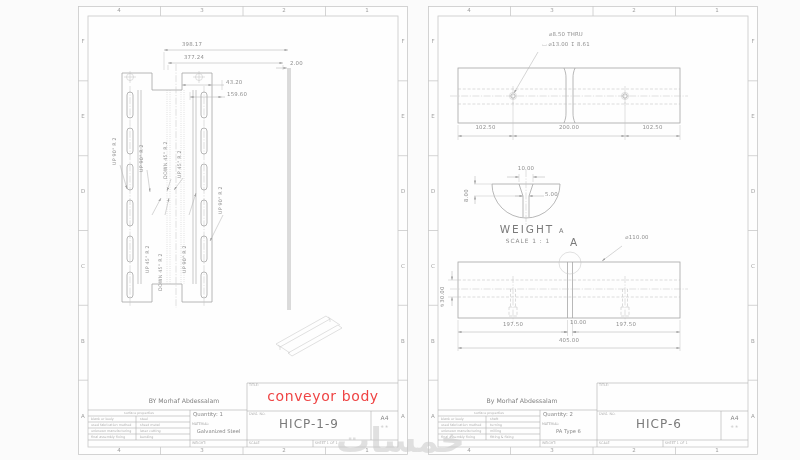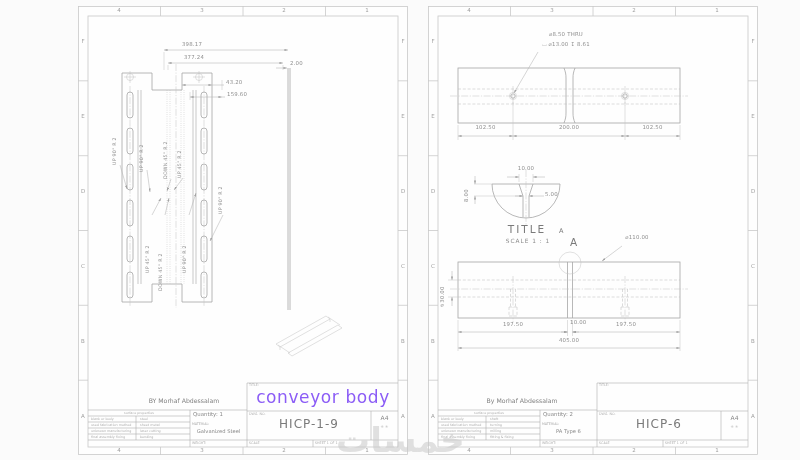--- a/index.html
+++ b/index.html
@@ -16,21 +16,21 @@
   .dot{stroke:#bcbcbc;stroke-width:.6;stroke-dasharray:.7 1.5;fill:none}
   .cl{stroke:#c0c0c0;stroke-width:.5;stroke-dasharray:7 1.5 1.2 1.5;fill:none}
   .t{position:absolute;color:#8f8f8f;white-space:nowrap;line-height:1;font-family:"DejaVu Sans",sans-serif}
   .c{text-align:center}
   .vt{writing-mode:vertical-rl;transform:rotate(180deg)}
   .g{font-size:5.5px;color:#9e9e9e}
   .d{font-size:5.4px;letter-spacing:.2px}
   .bn{font-size:4.8px;letter-spacing:.2px;color:#929292}
   .tb1{font-size:3.3px;color:#aeaeae}
   .tb2{font-size:5.2px;color:#8a8a8a}
-  .big{font-size:17px;color:#8b5cf6;letter-spacing:.6px}
+  .big{font-size:14px;color:#ef4444;letter-spacing:.6px}
   .mid{font-size:12px;color:#7a7a7a;letter-spacing:1px}
   #wm{position:absolute;left:336px;top:420px;font-size:34px;font-weight:600;color:#c9c9c9;opacity:.55;z-index:9;font-family:"DejaVu Sans",sans-serif}
 </style>
 </head>
 <body>
 
 <div id="canvas">
 
   <div class="sheet s0">
     <svg class="ssvg" viewBox="0 0 330 449">
@@ -240,21 +240,21 @@
     <div class="t c g" style="left:321px;top:408px;width:8px">A</div>
 
     <div class="t c d" style="left:106px;top:26px;width:64px">⌀8.50 THRU</div>
     <div class="t c d" style="left:96px;top:36px;width:84px">⌴ ⌀13.00 ↧ 8.61</div>
     <div class="t c d" style="left:42px;top:119px;width:31px">102.50</div>
     <div class="t c d" style="left:126px;top:119px;width:30px">200.00</div>
     <div class="t c d" style="left:209px;top:119px;width:31px">102.50</div>
     <div class="t c d" style="left:84px;top:160px;width:28px">10.00</div>
     <div class="t d" style="left:117px;top:186px">5.00</div>
     <div class="t d vt" style="left:36px;top:172px;height:24px">8.00</div>
-    <div class="t c" style="left:70px;top:218px;width:58px;font-size:10.5px;letter-spacing:2px;color:#7a7a7a">TITLE</div>
+    <div class="t c" style="left:70px;top:218px;width:58px;font-size:10.5px;letter-spacing:2px;color:#7a7a7a">WEIGHT</div>
     <div class="t" style="left:131px;top:222px;font-size:6.5px;color:#7a7a7a">A</div>
     <div class="t c" style="left:73px;top:233px;width:54px;font-size:5.8px;letter-spacing:1px;color:#8b8b8b">SCALE 1 : 1</div>
     <div class="t" style="left:142px;top:231px;font-size:10.5px;color:#7a7a7a">A</div>
     <div class="t c d" style="left:186px;top:229px;width:46px">⌀110.00</div>
     <div class="t d vt" style="left:12px;top:267px;height:36px">⌀30.00</div>
     <div class="t c d" style="left:70px;top:316px;width:30px">197.50</div>
     <div class="t d" style="left:142px;top:314px">10.00</div>
     <div class="t c d" style="left:183px;top:316px;width:30px">197.50</div>
     <div class="t c d" style="left:126px;top:332px;width:30px">405.00</div>
 

